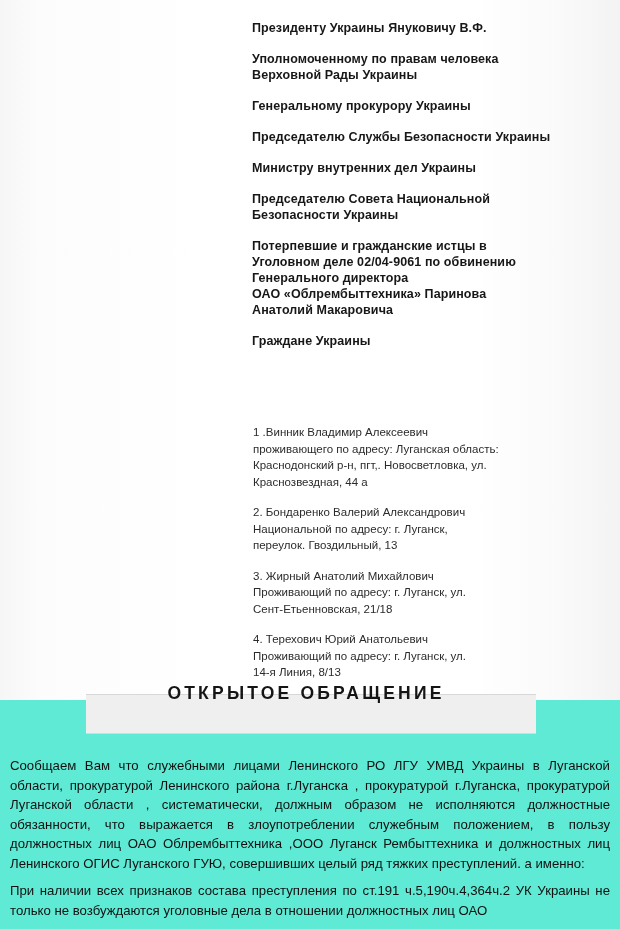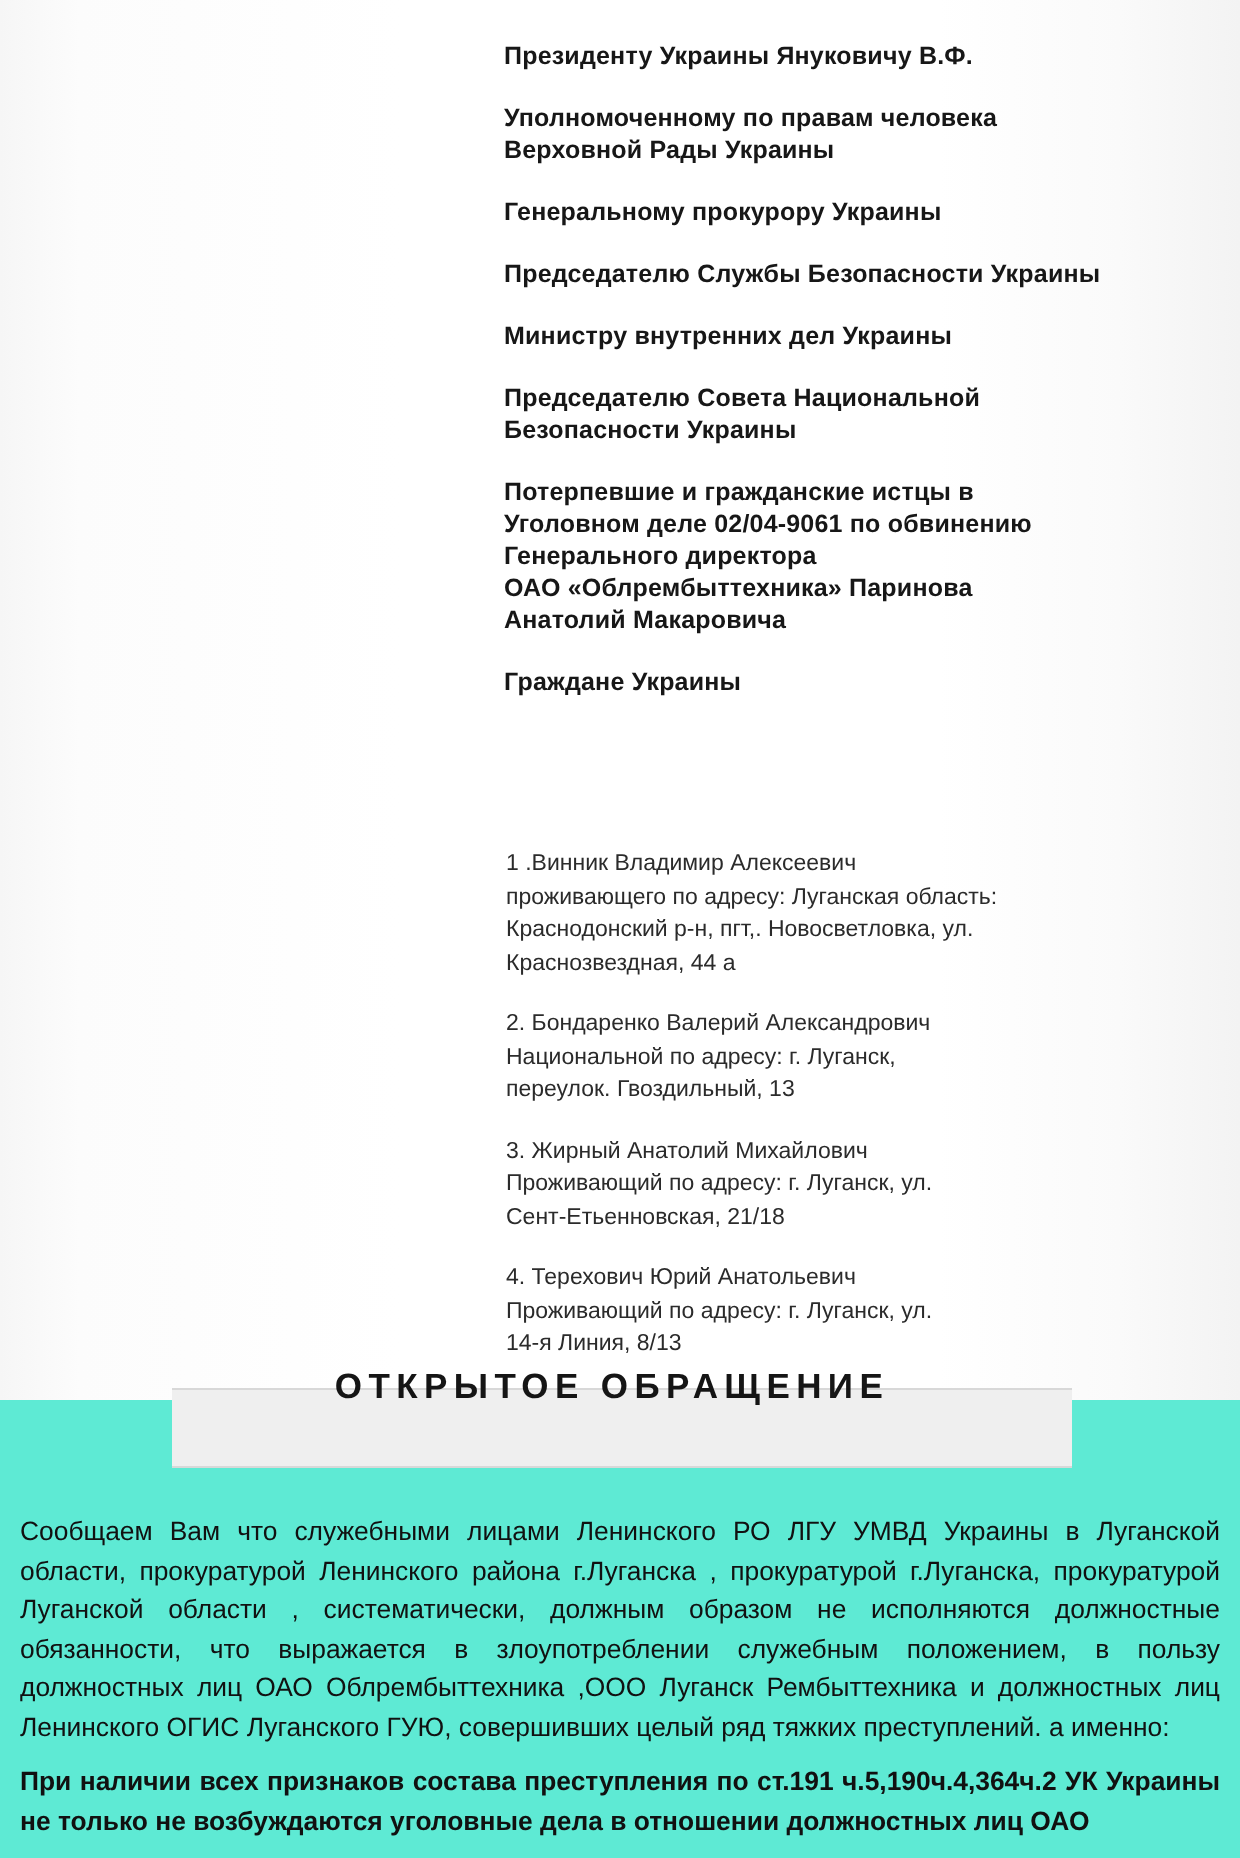--- a/index.html
+++ b/index.html
@@ -101,21 +101,20 @@
   .para {
     font-size: 13.2px;
     line-height: 19.5px;
     color: #111111;
     text-align: justify;
     text-justify: inter-word;
     margin: 0 0 8px 0;
   }
   .para:last-child {
     margin-bottom: 0;
-    font-weight: bold;
   }
 </style>
 </head>
 <body>
 
 <div class="page">
   <div class="scan-shade"></div>
 
   <div class="addr-block">
     <div class="addr-line">

